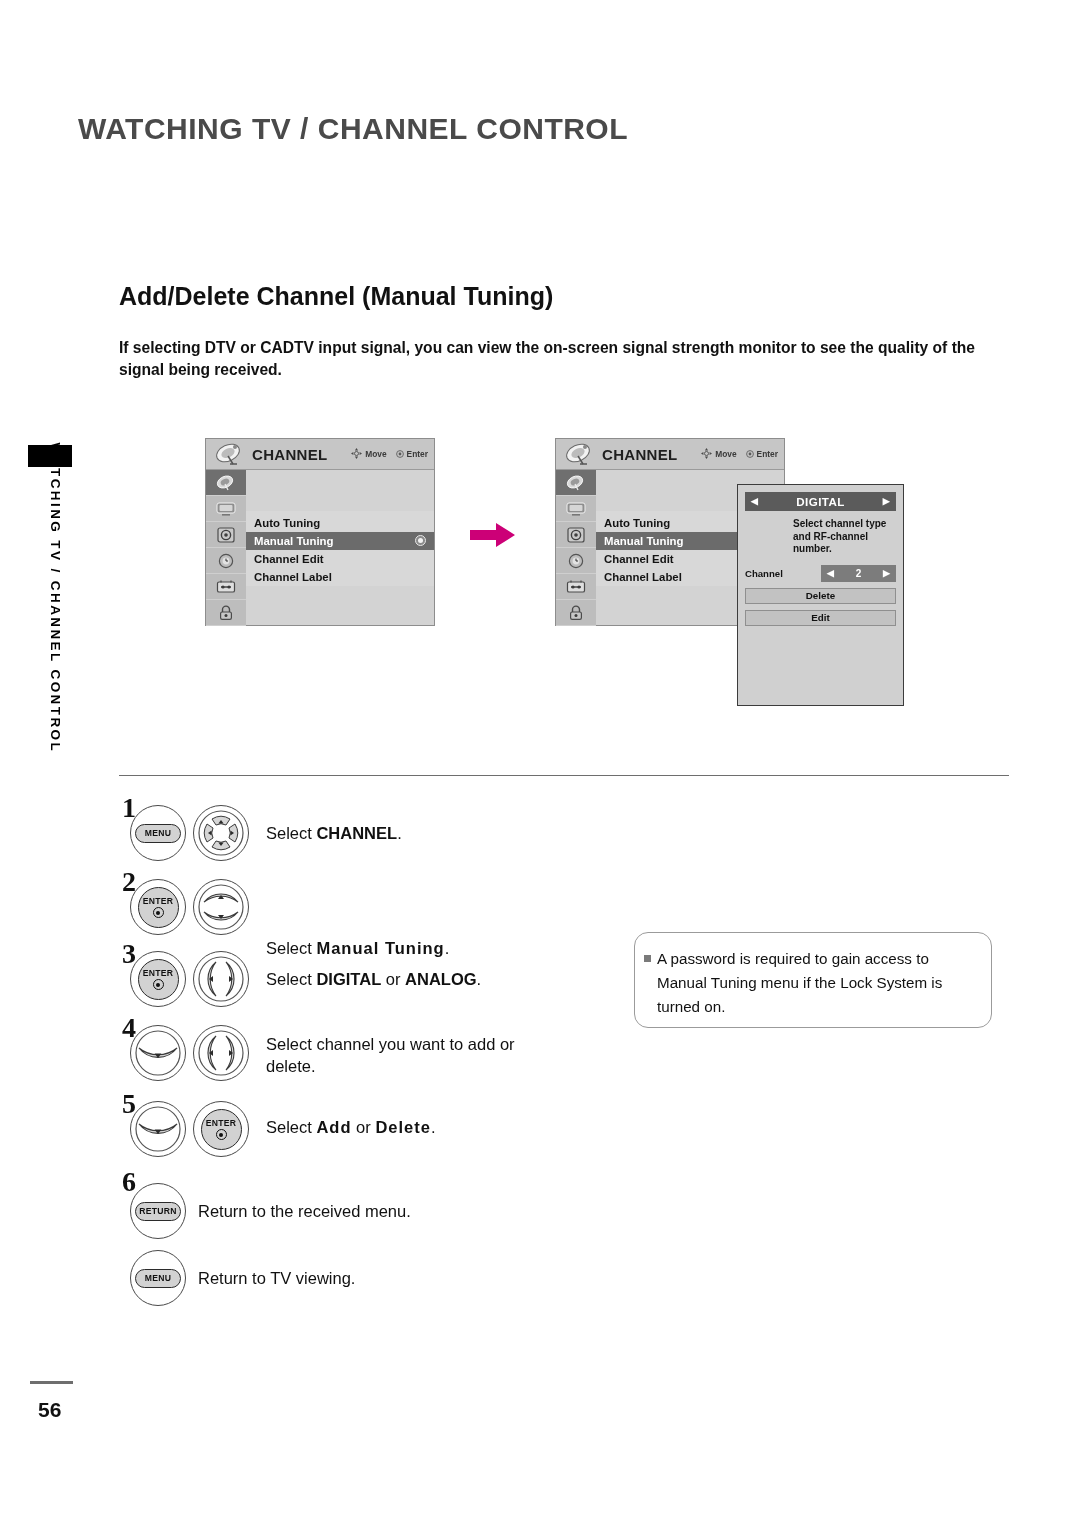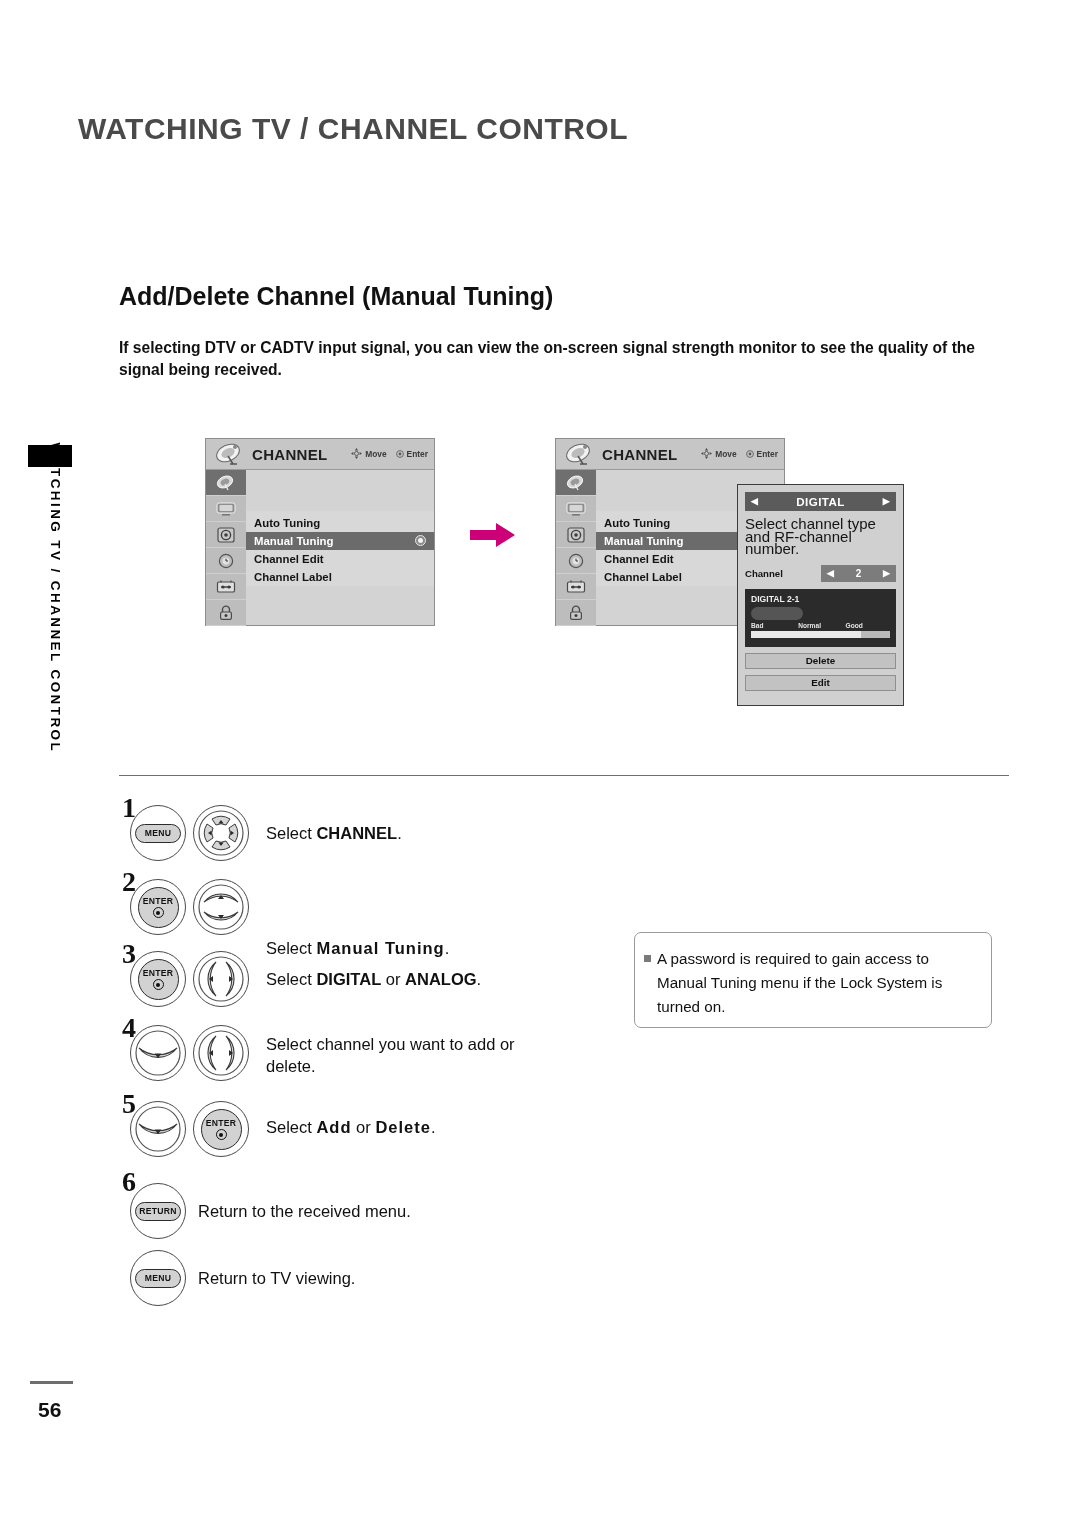--- a/index.html
+++ b/index.html
@@ -109,21 +109,21 @@
     padding:7px 7px 8px 7px;
   }
   .dig-title{
     height:19px; background:#5b5b5b; color:#fff;
     display:flex; align-items:center; justify-content:space-between;
     padding:0 6px; font-size:11.6px; font-weight:bold; letter-spacing:.4px;
   }
   .dig-title .lbl{ flex:1; text-align:center; }
   .tri-l, .tri-r{ font-size:9px; line-height:1; color:#fff; }
   .dig-desc{
-    margin-top:7px; font-size:15px; font-weight:normal; line-height:12.5px; color:#141414;
+    margin-top:7px; font-size:10px; font-weight:bold; line-height:12.5px; color:#141414;margin-left:48px;
   }
   .dig-chan-row{
     margin-top:9px; display:flex; align-items:center; justify-content:space-between;
   }
   .dig-chan-lbl{ font-size:9.6px; font-weight:bold; color:#141414; }
   .stepper{
     width:75px; height:17px; background:#7c7c7c; color:#fff;
     display:flex; align-items:center; justify-content:space-between;
     padding:0 6px; font-size:10px; font-weight:bold;
   }
@@ -191,21 +191,21 @@
 
   .step-text{
     position:absolute; font-size:16.5px; color:#111; line-height:22px;
   }
   .step-text b{ font-weight:bold; }
   .step-text .sp{ letter-spacing:1px; }
 
   
   .note-box{
     position:absolute; left:634px; top:932px; width:358px; height:96px;
-    border:1px solid #9b9b9b; border-radius:7px; background:#fff;
+    border:1px solid #9b9b9b; border-radius:14px; background:#fff;
   }
   .note-text{
     position:absolute; left:22px; top:14px; width:322px;
     font-size:15.2px; line-height:24px; color:#111;
   }
   .note-bullet{
     position:absolute; left:9px; top:22px; width:7px; height:7px; background:#7a7a7a;
   }
 
   
@@ -423,32 +423,20 @@
   </div>
   <div class="dig-desc">Select channel type and RF-channel number.</div>
   <div class="dig-chan-row">
     <span class="dig-chan-lbl">Channel</span>
     <span class="stepper">
       <span class="tri-l">◀</span>
       <span class="val">2</span>
       <span class="tri-r">▶</span>
     </span>
   </div>
-  <div class="sig-box">
-    <div class="sig-name">DIGITAL 2-1</div>
-    <div class="sig-blob"></div>
-    <div class="sig-scale">
-      <span>Bad</span>
-      <span>Normal</span>
-      <span>Good</span>
-    </div>
-    <div class="sig-bar">
-      <div class="fill" style="width:79%"></div>
-    </div>
-  </div>
   <div class="dlg-btn">Delete</div>
   <div class="dlg-btn">Edit</div>
 </div>
 
 <div class="hr-main"></div>
 
 <div class="step-num" style="left:122px; top:792px;">1</div>
 <div class="btn-circle" style="left:130px; top:805px;">
   <span class="pill">MENU</span>
 </div>

